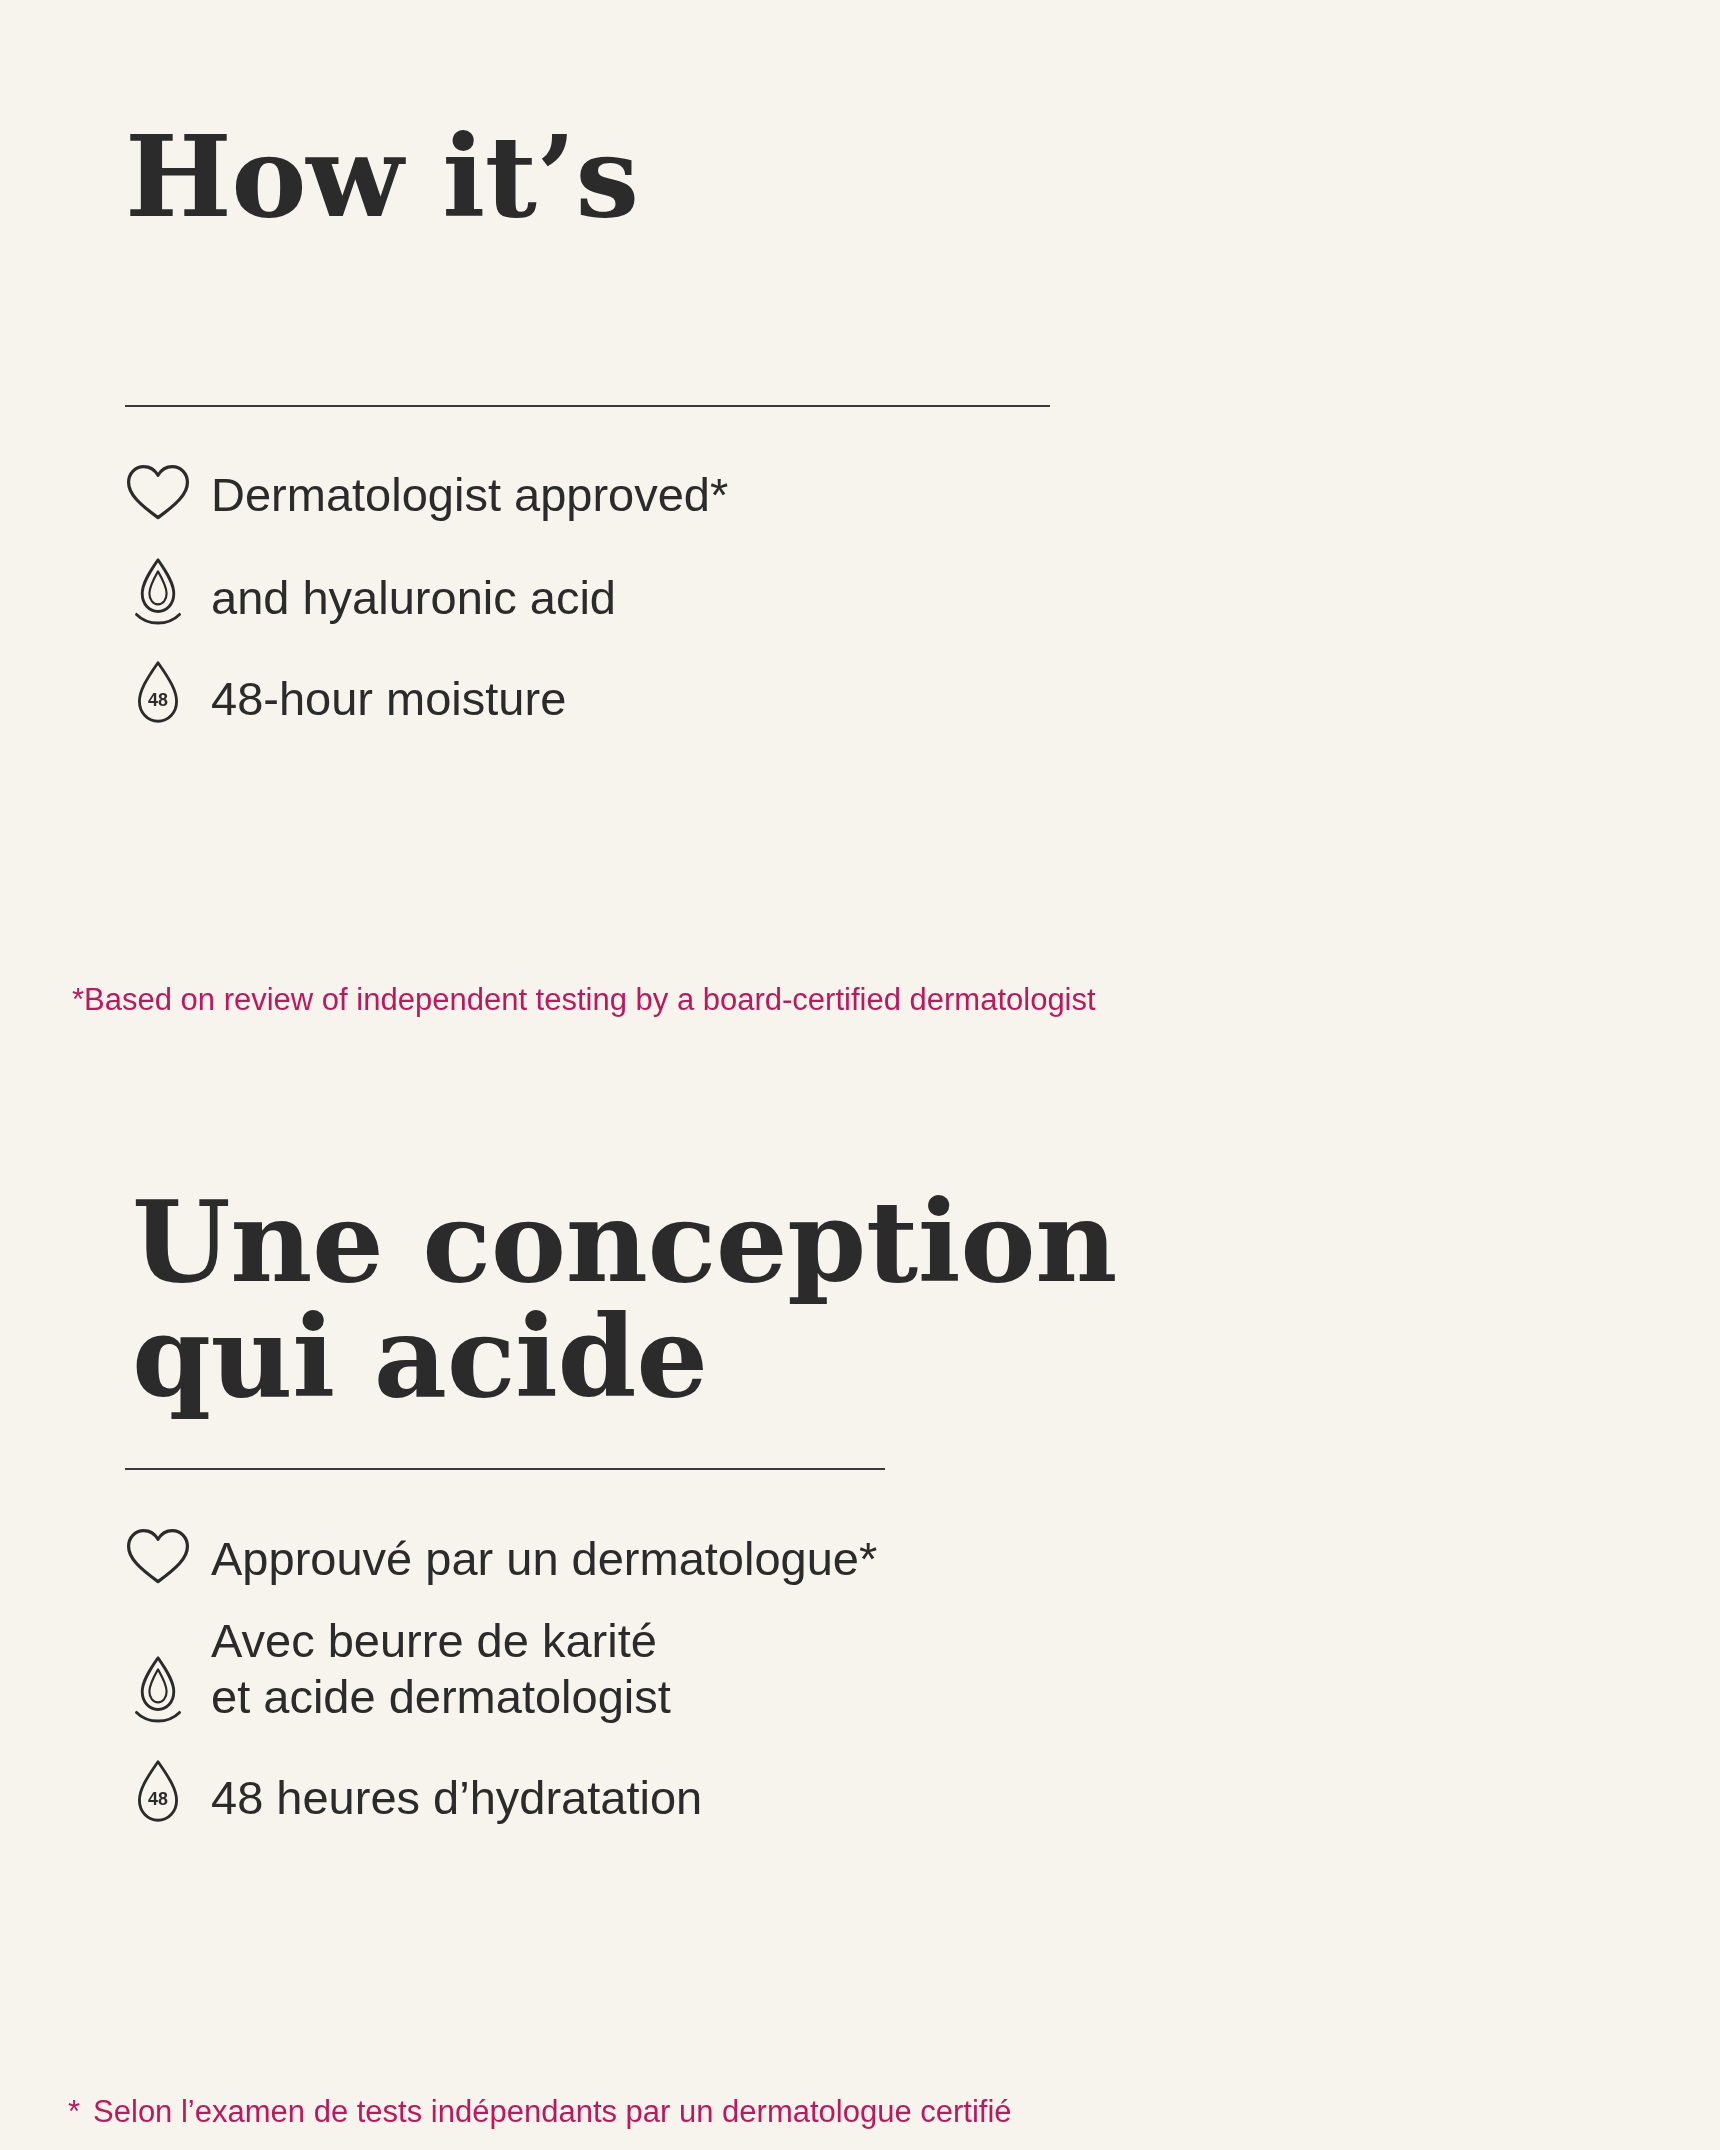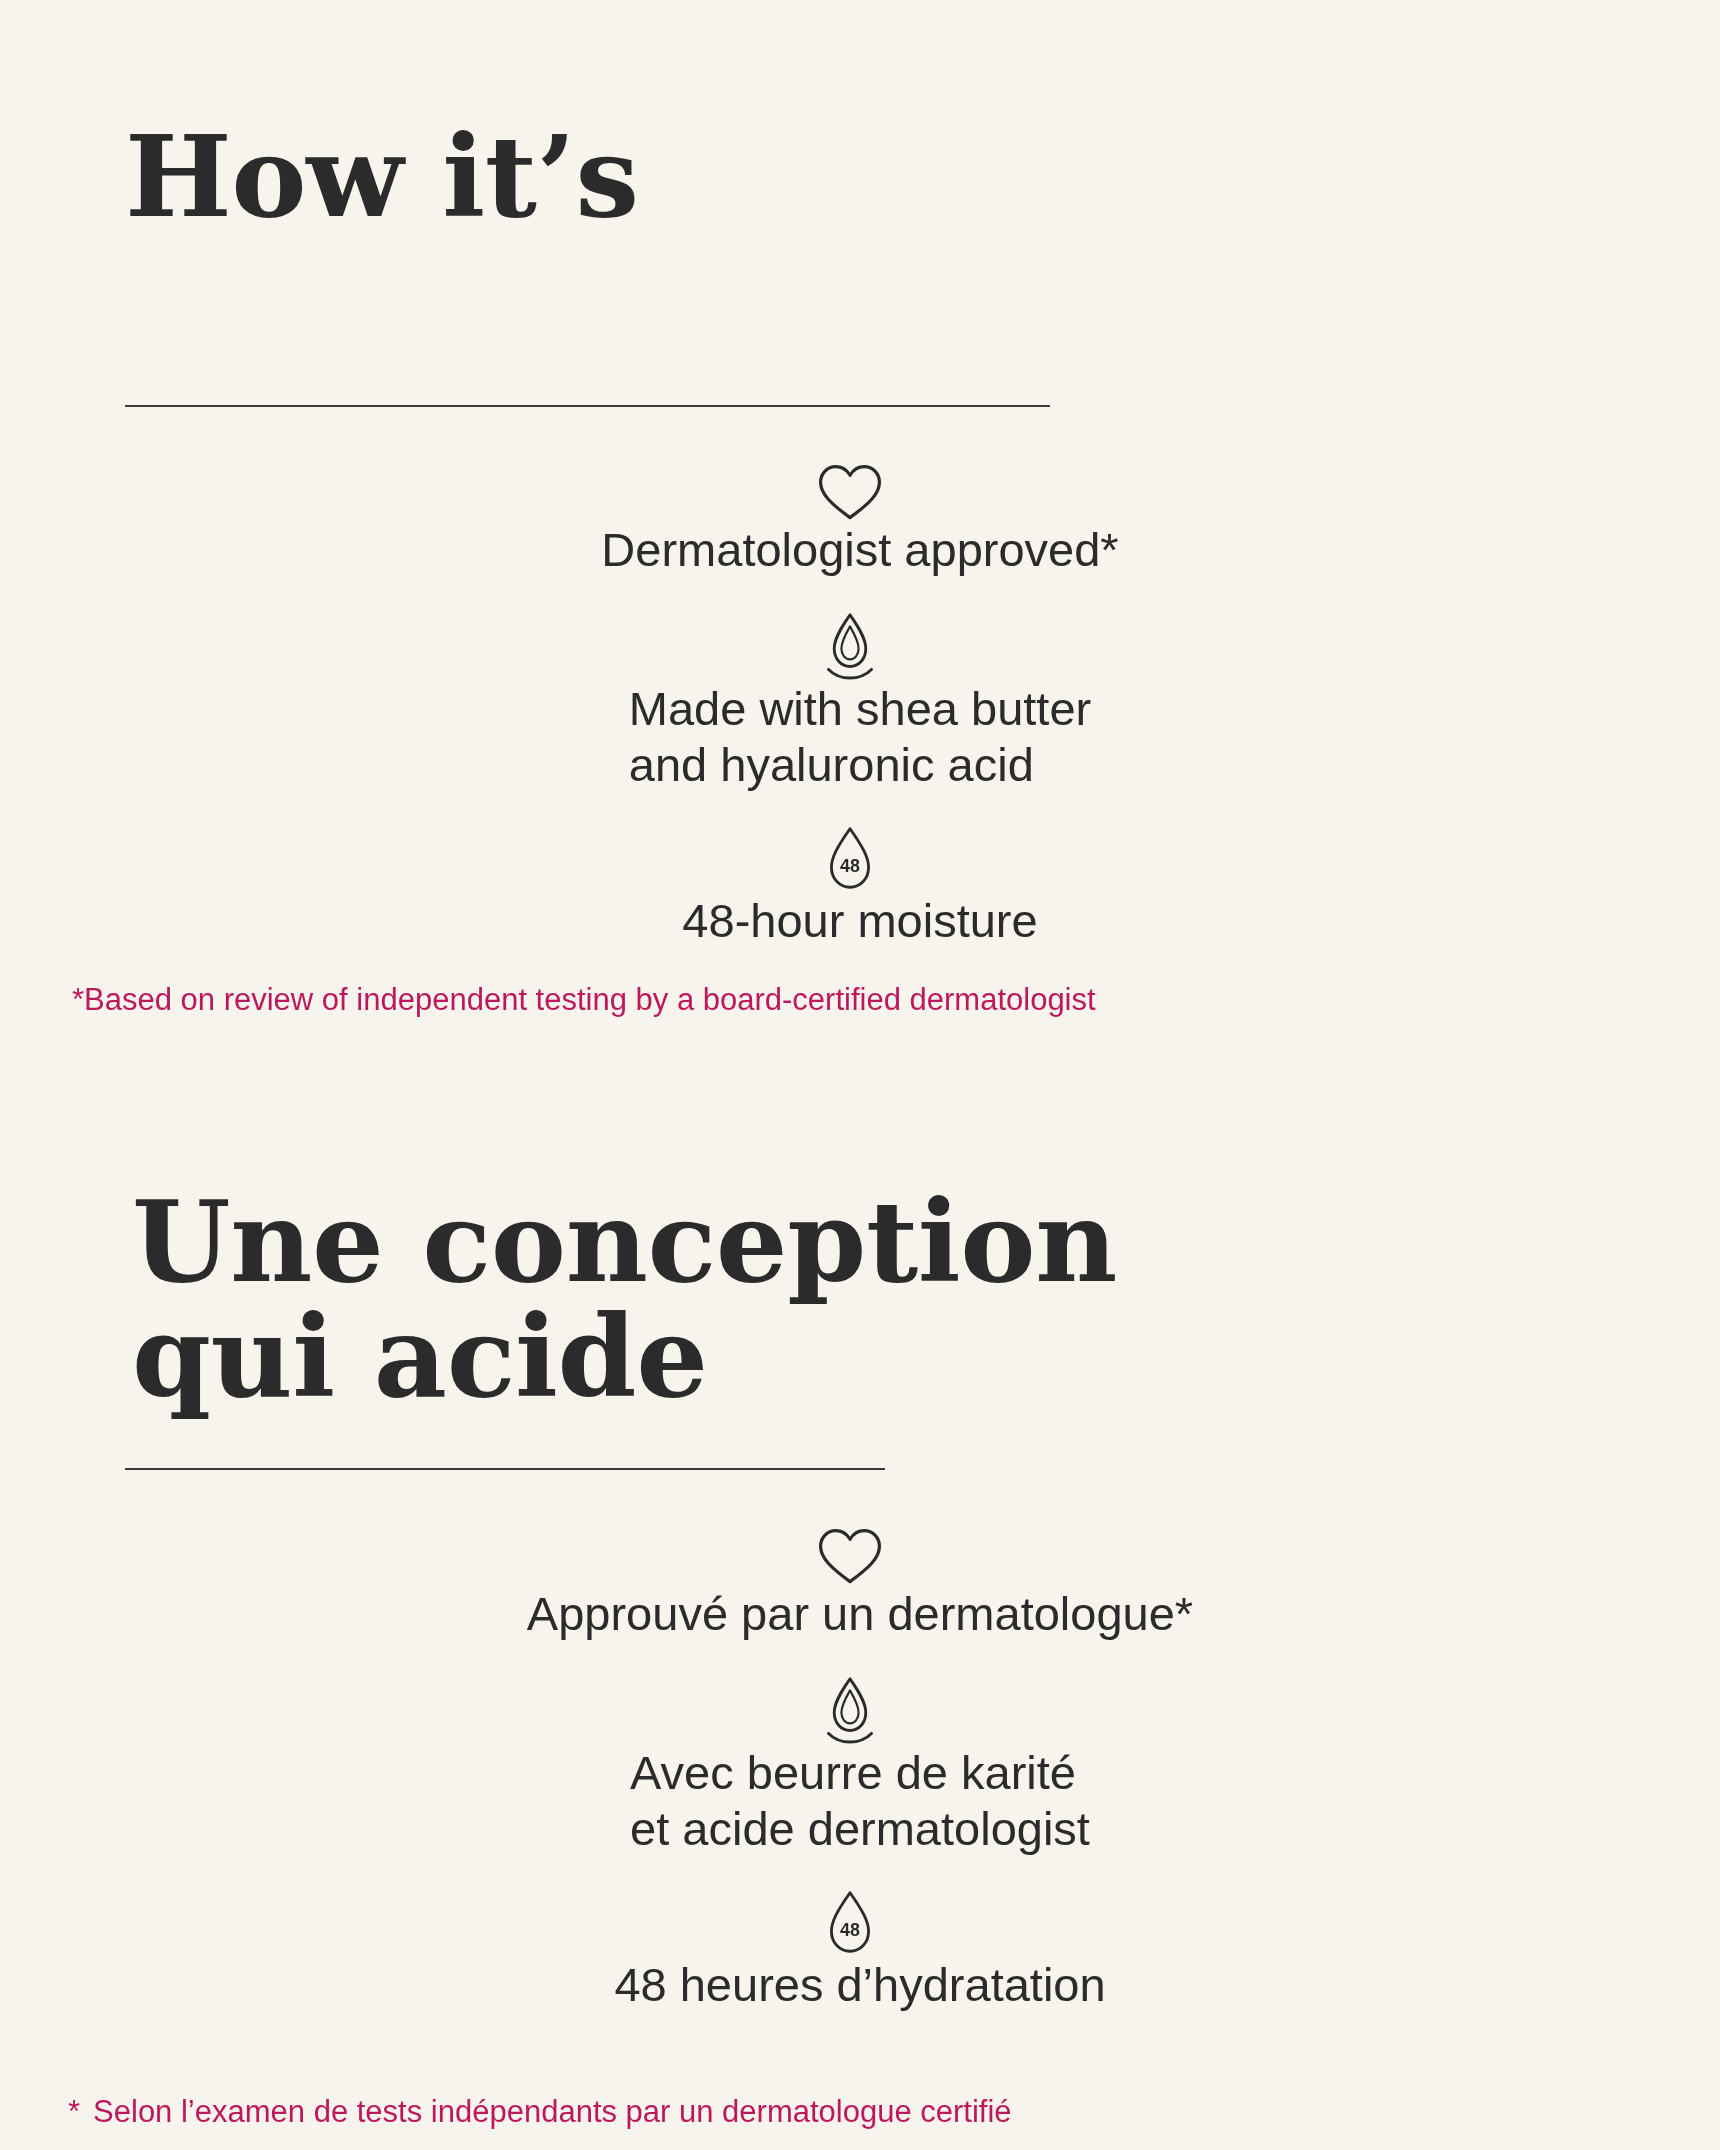--- a/index.html
+++ b/index.html
@@ -46,23 +46,22 @@
   }
 
   .feature-list {
     list-style: none;
     margin: 0;
     padding: 0;
   }
 
   .feature {
     display: flex;
-    align-items: center;
+    align-items: flex-end;
     margin-bottom: 27px;
-    flex-direction: column;
   }
 
   .feature .icon {
     flex: 0 0 auto;
     width: 86px;
     display: flex;
     justify-content: flex-start;
     align-items: flex-start;
     padding-top: 4.3px;
   }
@@ -172,21 +171,20 @@
 
       <li class="feature">
         <span class="icon">
           <svg width="66" height="72" viewBox="0 0 92 100" fill="none">
             <path d="M46 8 C32 28 24 42 24 55 C24 70 34 80 46 80 C58 80 68 70 68 55 C68 42 60 28 46 8 Z" stroke="#2b2b2b" stroke-width="4" fill="none" stroke-linejoin="round"></path>
             <path d="M46 24 C38 38 34 46 34 55 C34 64 39.5 70 46 70 C52.5 70 58 64 58 55 C58 46 54 38 46 24 Z" stroke="#2b2b2b" stroke-width="3" fill="none" stroke-linejoin="round"></path>
             <path d="M16 84 C24 92 36 96 46 96 C56 96 68 92 76 84" stroke="#2b2b2b" stroke-width="4" fill="none" stroke-linecap="round"></path>
           </svg>
         </span>
         <span class="text">
-          <span class="line">Made with shea butter</span>
           <span class="line">and hyaluronic acid</span>
         </span>
       </li>
 
       <li class="feature">
         <span class="icon">
           <svg width="66" height="70" viewBox="0 0 92 98" fill="none">
             <path d="M46 8 C29 32 20 48 20 62 C20 78 31.5 90 46 90 C60.5 90 72 78 72 62 C72 48 63 32 46 8 Z" stroke="#2b2b2b" stroke-width="4" fill="none" stroke-linejoin="round"></path>
             <text x="46" y="68" font-family="Liberation Sans, sans-serif" font-size="25" font-weight="bold" fill="#2b2b2b" text-anchor="middle">48</text>
           </svg>

